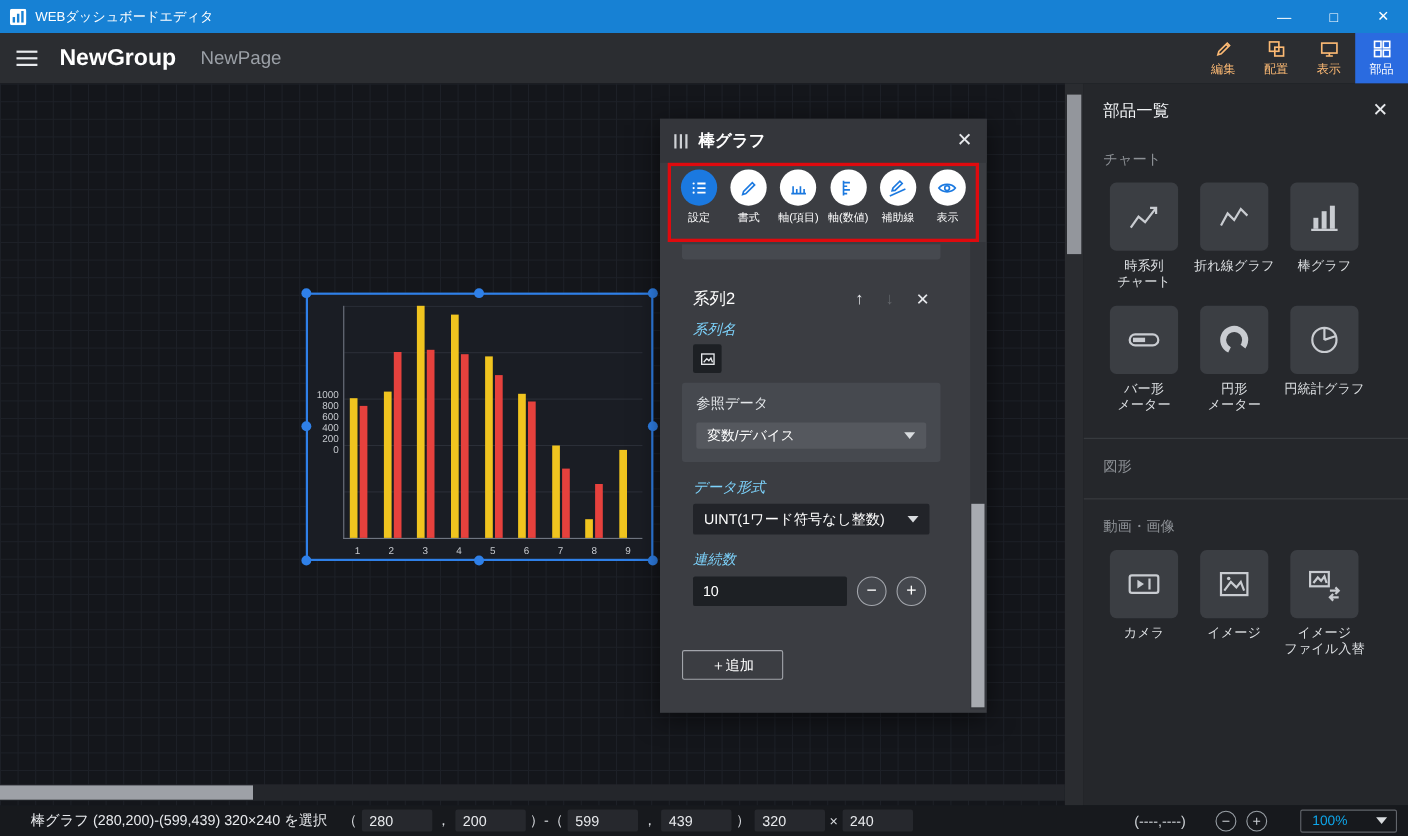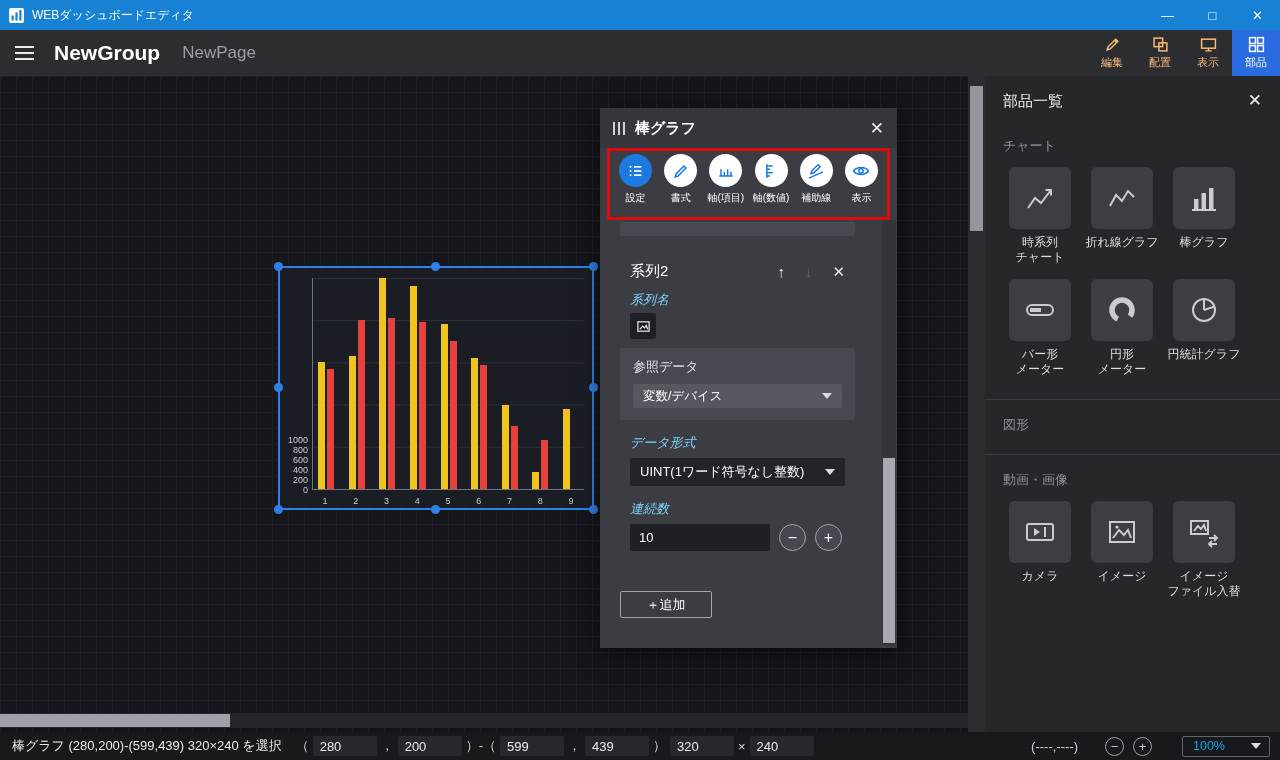--- a/index.html
+++ b/index.html
@@ -39,21 +39,21 @@
   
   .widget { position:absolute; left:278px; top:190px; width:316px; height:244px;
     background:#1a1d24; border:2px solid #2f80e8; }
   .plot { position:absolute; left:32px; right:8px; top:10px; bottom:18px;
     border-left:1px solid #6f7580; border-bottom:1px solid #6f7580;
     background-image:linear-gradient(#2b2f38 1px, transparent 1px); background-size:100% 20%;
     display:flex; align-items:flex-end; justify-content:space-between; padding:0 5px; }
   .bar-group { display:flex; align-items:flex-end; gap:2px; height:100%; width:16px; }
   .bar { width:7px; }
   .yaxis { position:absolute; left:0; width:28px; top:5px; bottom:13px; display:flex;
-    flex-direction:column; justify-content:flex-end; align-items:flex-end; }
+    flex-direction:column; justify-content:center; align-items:flex-end; }
   .ytick { font-size:9px; color:#c6c9ce; height:10px; line-height:10px; }
   .xaxis { position:absolute; left:32px; right:8px; bottom:2px; display:flex;
     justify-content:space-between; padding:0 5px; }
   .xtick { width:16px; text-align:center; font-size:9px; color:#c6c9ce; }
   .handle { position:absolute; width:9px; height:9px; border-radius:50%; background:#2f80e8; }
   .h-tl{left:-6px;top:-6px} .h-tm{left:50%;margin-left:-5px;top:-6px} .h-tr{right:-6px;top:-6px}
   .h-ml{left:-6px;top:50%;margin-top:-5px} .h-mr{right:-6px;top:50%;margin-top:-5px}
   .h-bl{left:-6px;bottom:-6px} .h-bm{left:50%;margin-left:-5px;bottom:-6px} .h-br{right:-6px;bottom:-6px}
 
   
@@ -123,21 +123,21 @@
     border:1px solid #a2a5ab; color:#fff; font-size:16px; display:flex; align-items:center;
     justify-content:center; line-height:1; flex:none; }
   .add-btn { margin:40px 0 0 20px; width:92px; height:27px; border:1px solid #a2a5ab;
     border-radius:2px; background:transparent; color:#fff; font-size:13px; display:flex;
     align-items:center; justify-content:center; }
   .dlg-scroll { position:absolute; right:1px; top:112px; bottom:3px; width:14px; background:#33353a; }
   .dlg-scroll .thumb { position:absolute; left:1px; bottom:2px; width:12px; height:185px; background:#a7aab0; }
 
   
   .statusbar { height:28px; background:#17191d; display:flex; align-items:center;
-    padding:0 10px 0 12px; color:#e8eaed; font-size:13px; }
+    padding:0 10px 0 28px; color:#e8eaed; font-size:13px; }
   .sel-text { margin-right:14px; white-space:nowrap; }
   .coord-fields { display:flex; align-items:center; gap:4px; }
   .coord-fields input { width:64px; height:20px; background:#26282d; border:none; border-radius:2px;
     color:#e8eaed; font-size:13px; padding:0 7px; font-family:inherit; }
   .sep { color:#d7dade; }
   .sb-right { margin-left:auto; display:flex; align-items:center; }
   .pointer-coords { color:#cfd3d7; margin-right:18px; }
   .zoom-circle { width:19px; height:19px; border-radius:50%; border:1px solid #9aa0a6;
     color:#c9cdd2; display:flex; align-items:center; justify-content:center; font-size:13px;
     line-height:1; margin-left:9px; }

